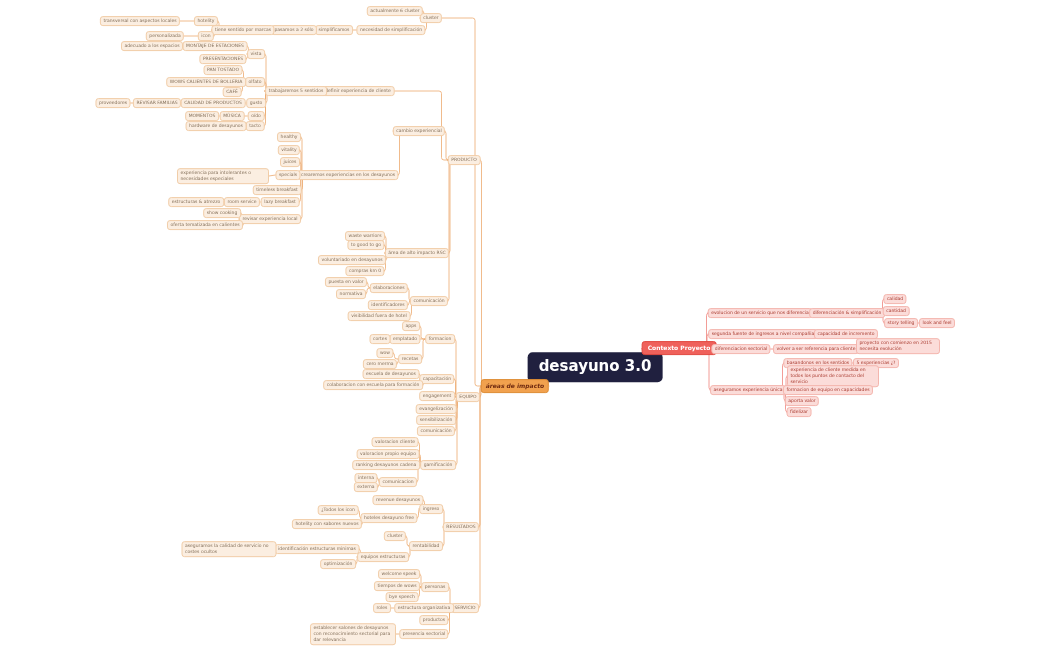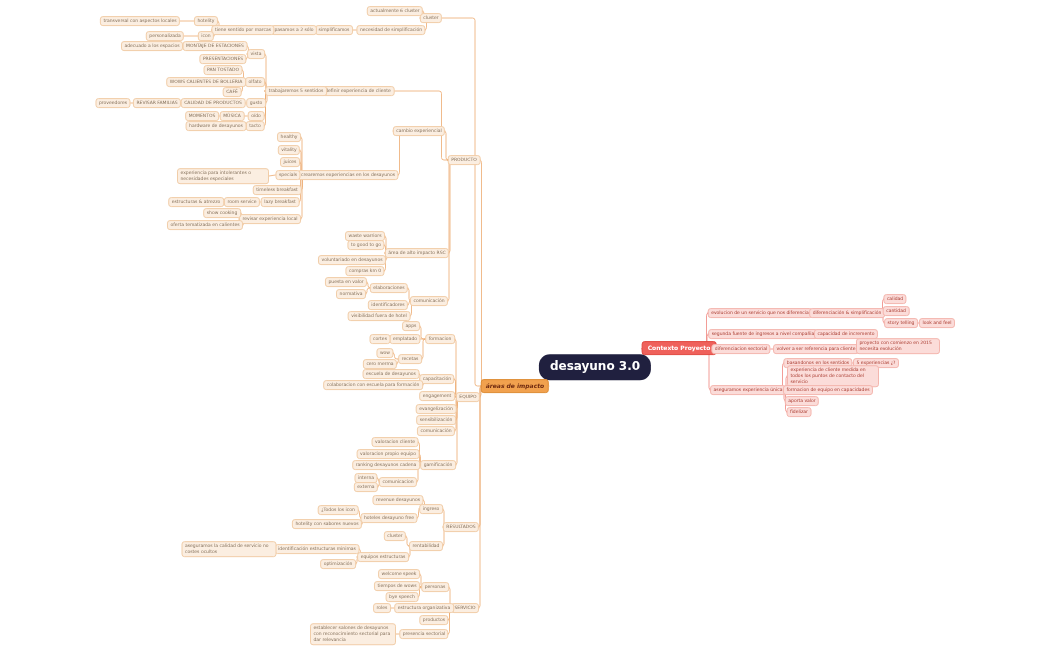--- a/index.html
+++ b/index.html
@@ -12,22 +12,22 @@
   .node{position:absolute;transform:translate(-50%,-50%);white-space:nowrap;
         border-radius:3px;line-height:1.3;box-sizing:border-box;}
   .k-leafL,.k-mainL{background:#fbeee1;border:0.5px solid #f1cda8;color:#84705a;
         font-size:4.5px;padding:1px 2.5px;}
   .k-leafR{background:#fbdcd9;border:0.5px solid #f4b6ae;color:#a8392e;
         font-size:4.5px;padding:1px 2.5px;}
   .k-areas{background:#f1a14e;border:0.5px solid #dd8c33;color:#6f2a10;
         font-size:6px;font-weight:bold;font-style:italic;padding:2px 4px;}
   .k-contexto{background:#ef615b;border:0.5px solid #e04840;color:#ffffff;
         font-size:6px;font-weight:bold;padding:2px 5px;}
-  .k-root{background:#20203f;color:#ffffff;font-size:12px;font-weight:bold;
-        padding:5px 11px;border-radius:11px;}
+  .k-root{background:#20203f;color:#ffffff;font-size:15px;font-weight:bold;
+        padding:5px 11px;border-radius:5px;}
   .wrap{white-space:normal;text-align:left;}
 </style>
 </head>
 <body>
 
 <div id="canvas">
   <svg id="edges" xmlns="http://www.w3.org/2000/svg">
       <path d="M 549 386 C 546.75 386 546.75 367 544.5 367" class="edge eorange"></path>
       <path d="M 641.5 348 C 643.5 348 643.5 367 645.5 367" class="edge ered"></path>
       <path d="M 442 18 L 472.5 18 Q 475 18 475 20.5 L 475 383.5 Q 475 386 477.5 386 L 481 386" class="edge eorange"></path>

